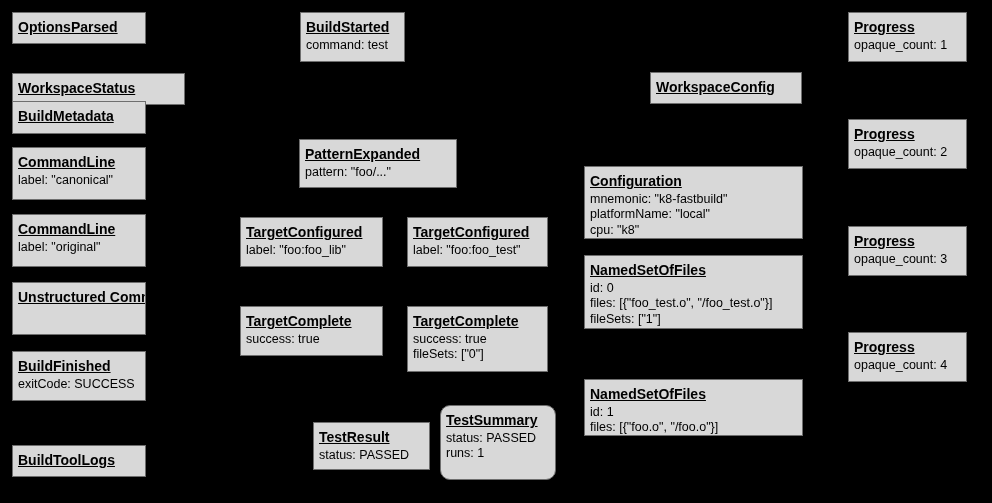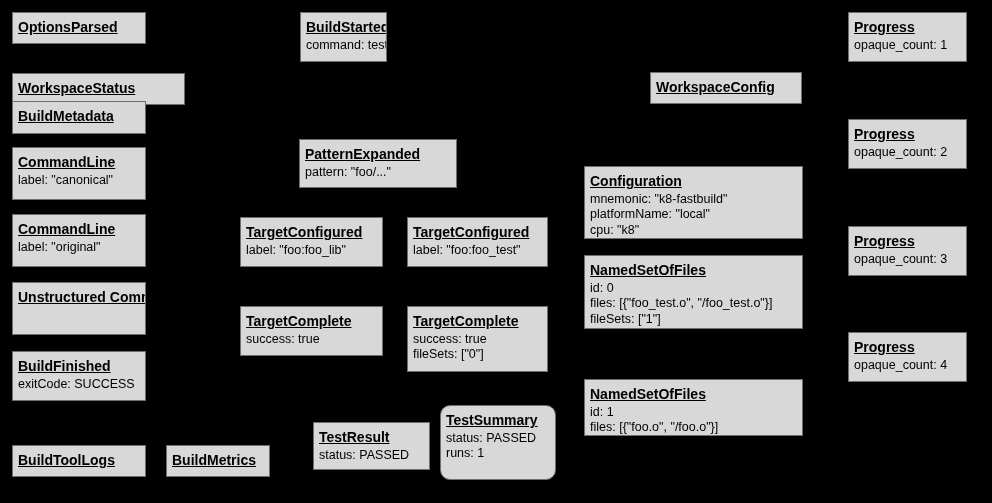--- a/index.html
+++ b/index.html
@@ -94,25 +94,22 @@
     <span class="title">BuildFinished</span>
     <span class="fields">
       <span class="field">exitCode: SUCCESS</span>
     </span>
   </div>
 
   <div class="node" style="left:12px; top:445px; width:134px; height:32px;">
     <span class="title">BuildToolLogs</span>
   </div>
 
-  <div class="node" style="left:166px; top:445px; width:104px; height:32px;">
-    <span class="title">BuildMetrics</span>
-  </div>
-
-  <div class="node" style="left:300px; top:12px; width:87px; height:50px;">
+
+  <div class="node" style="left:300px; top:12px; width:105px; height:50px;">
     <span class="title">BuildStarted</span>
     <span class="fields">
       <span class="field">command: test</span>
     </span>
   </div>
 
   <div class="node" style="left:299px; top:113px; width:158px; height:49px;margin-top:26px;">
     <span class="title">PatternExpanded</span>
     <span class="fields">
       <span class="field">pattern: "foo/..."</span>

